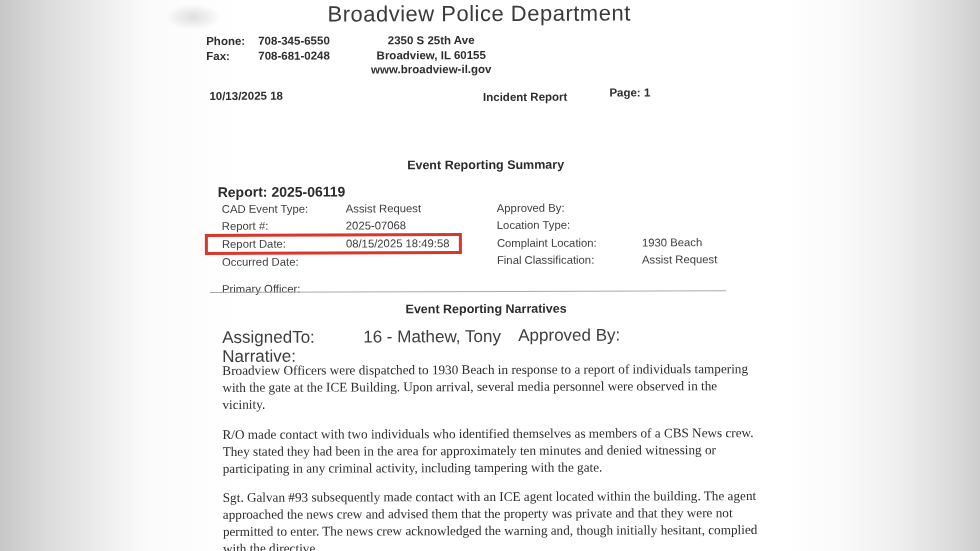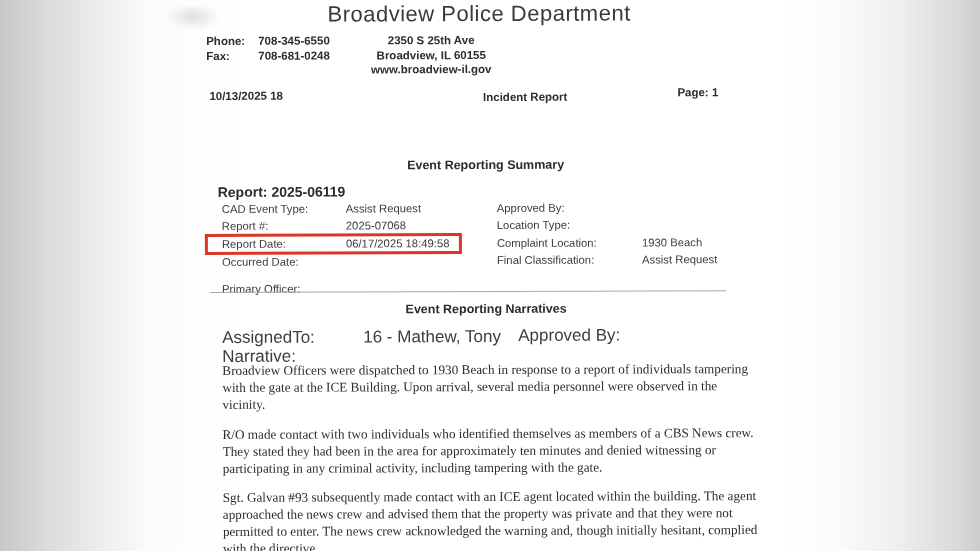--- a/index.html
+++ b/index.html
@@ -11,21 +11,21 @@
   .paper{position:absolute;left:0;top:0;width:980px;height:551px;transform:rotate(-0.2deg);transform-origin:50% 50%;}
   .abs{position:absolute;white-space:nowrap;}
   .doc-title{left:180px;top:1px;width:600px;text-align:center;font-size:22px;color:#3a3a3a;letter-spacing:.5px;}
   .hdr-bold{font-weight:bold;font-size:11.5px;color:#2e2e2e;}
   .contact{left:207px;top:33px;}
   .contact .row{display:flex;line-height:15px;}
   .contact .lbl{width:52px;}
   .addr{left:332px;top:33px;width:200px;text-align:center;line-height:14.5px;}
   .print-date{left:210px;top:89px;}
   .incident{left:368px;top:83px;width:200px;text-align:right;margin-top:8px;}
-  .pageno{left:678px;top:87px;}
+  .pageno{left:610px;top:87px;}
   .section-title{left:200px;width:572px;text-align:center;font-weight:bold;font-size:12.5px;color:#2b2b2b;}
   .report-heading{left:218px;top:183px;font-weight:bold;font-size:14px;color:#2b2b2b;}
   .fld{font-size:11.3px;color:#3d3d3d;line-height:17.6px;}
   .lcol-label{left:222px;}
   .lcol-value{left:346px;}
   .rcol-label{left:497px;}
   .rcol-value{left:642px;}
   .hl-box{left:205px;top:233px;width:251px;height:15px;border:3px solid #da372a;background:transparent;}
   .sep{left:210px;top:291px;width:516px;height:1px;background:#a9a9a9;}
   .nar-row{font-size:17px;color:#3d3d3d;}
@@ -70,21 +70,21 @@
   <div class="abs pageno hdr-bold">Page: 1</div>
 
   <div class="abs section-title" style="top:158px;">Event Reporting Summary</div>
   <div class="abs report-heading">Report: 2025-06119</div>
 
   <div class="abs fld lcol-label" style="top:200px;">CAD Event Type:</div>
   <div class="abs fld lcol-value" style="top:200px;">Assist Request</div>
   <div class="abs fld lcol-label" style="top:217px;">Report #:</div>
   <div class="abs fld lcol-value" style="top:217px;">2025-07068</div>
   <div class="abs fld lcol-label" style="top:235px;">Report Date:</div>
-  <div class="abs fld lcol-value" style="top:235px;">06/17/2025 18:49:58</div>
+  <div class="abs fld lcol-value" style="top:235px;">08/15/2025 18:49:58</div>
   <div class="abs fld lcol-label" style="top:253px;">Occurred Date:</div>
   <div class="abs fld lcol-label" style="top:252px;margin-top:28px;">Primary Officer:</div>
 
   <div class="abs fld rcol-label" style="top:200px;">Approved By:</div>
   <div class="abs fld rcol-label" style="top:217px;">Location Type:</div>
   <div class="abs fld rcol-label" style="top:235px;">Complaint Location:</div>
   <div class="abs fld rcol-value" style="top:235px;">1930 Beach</div>
   <div class="abs fld rcol-label" style="top:252px;">Final Classification:</div>
   <div class="abs fld rcol-value" style="top:252px;">Assist Request</div>
 

